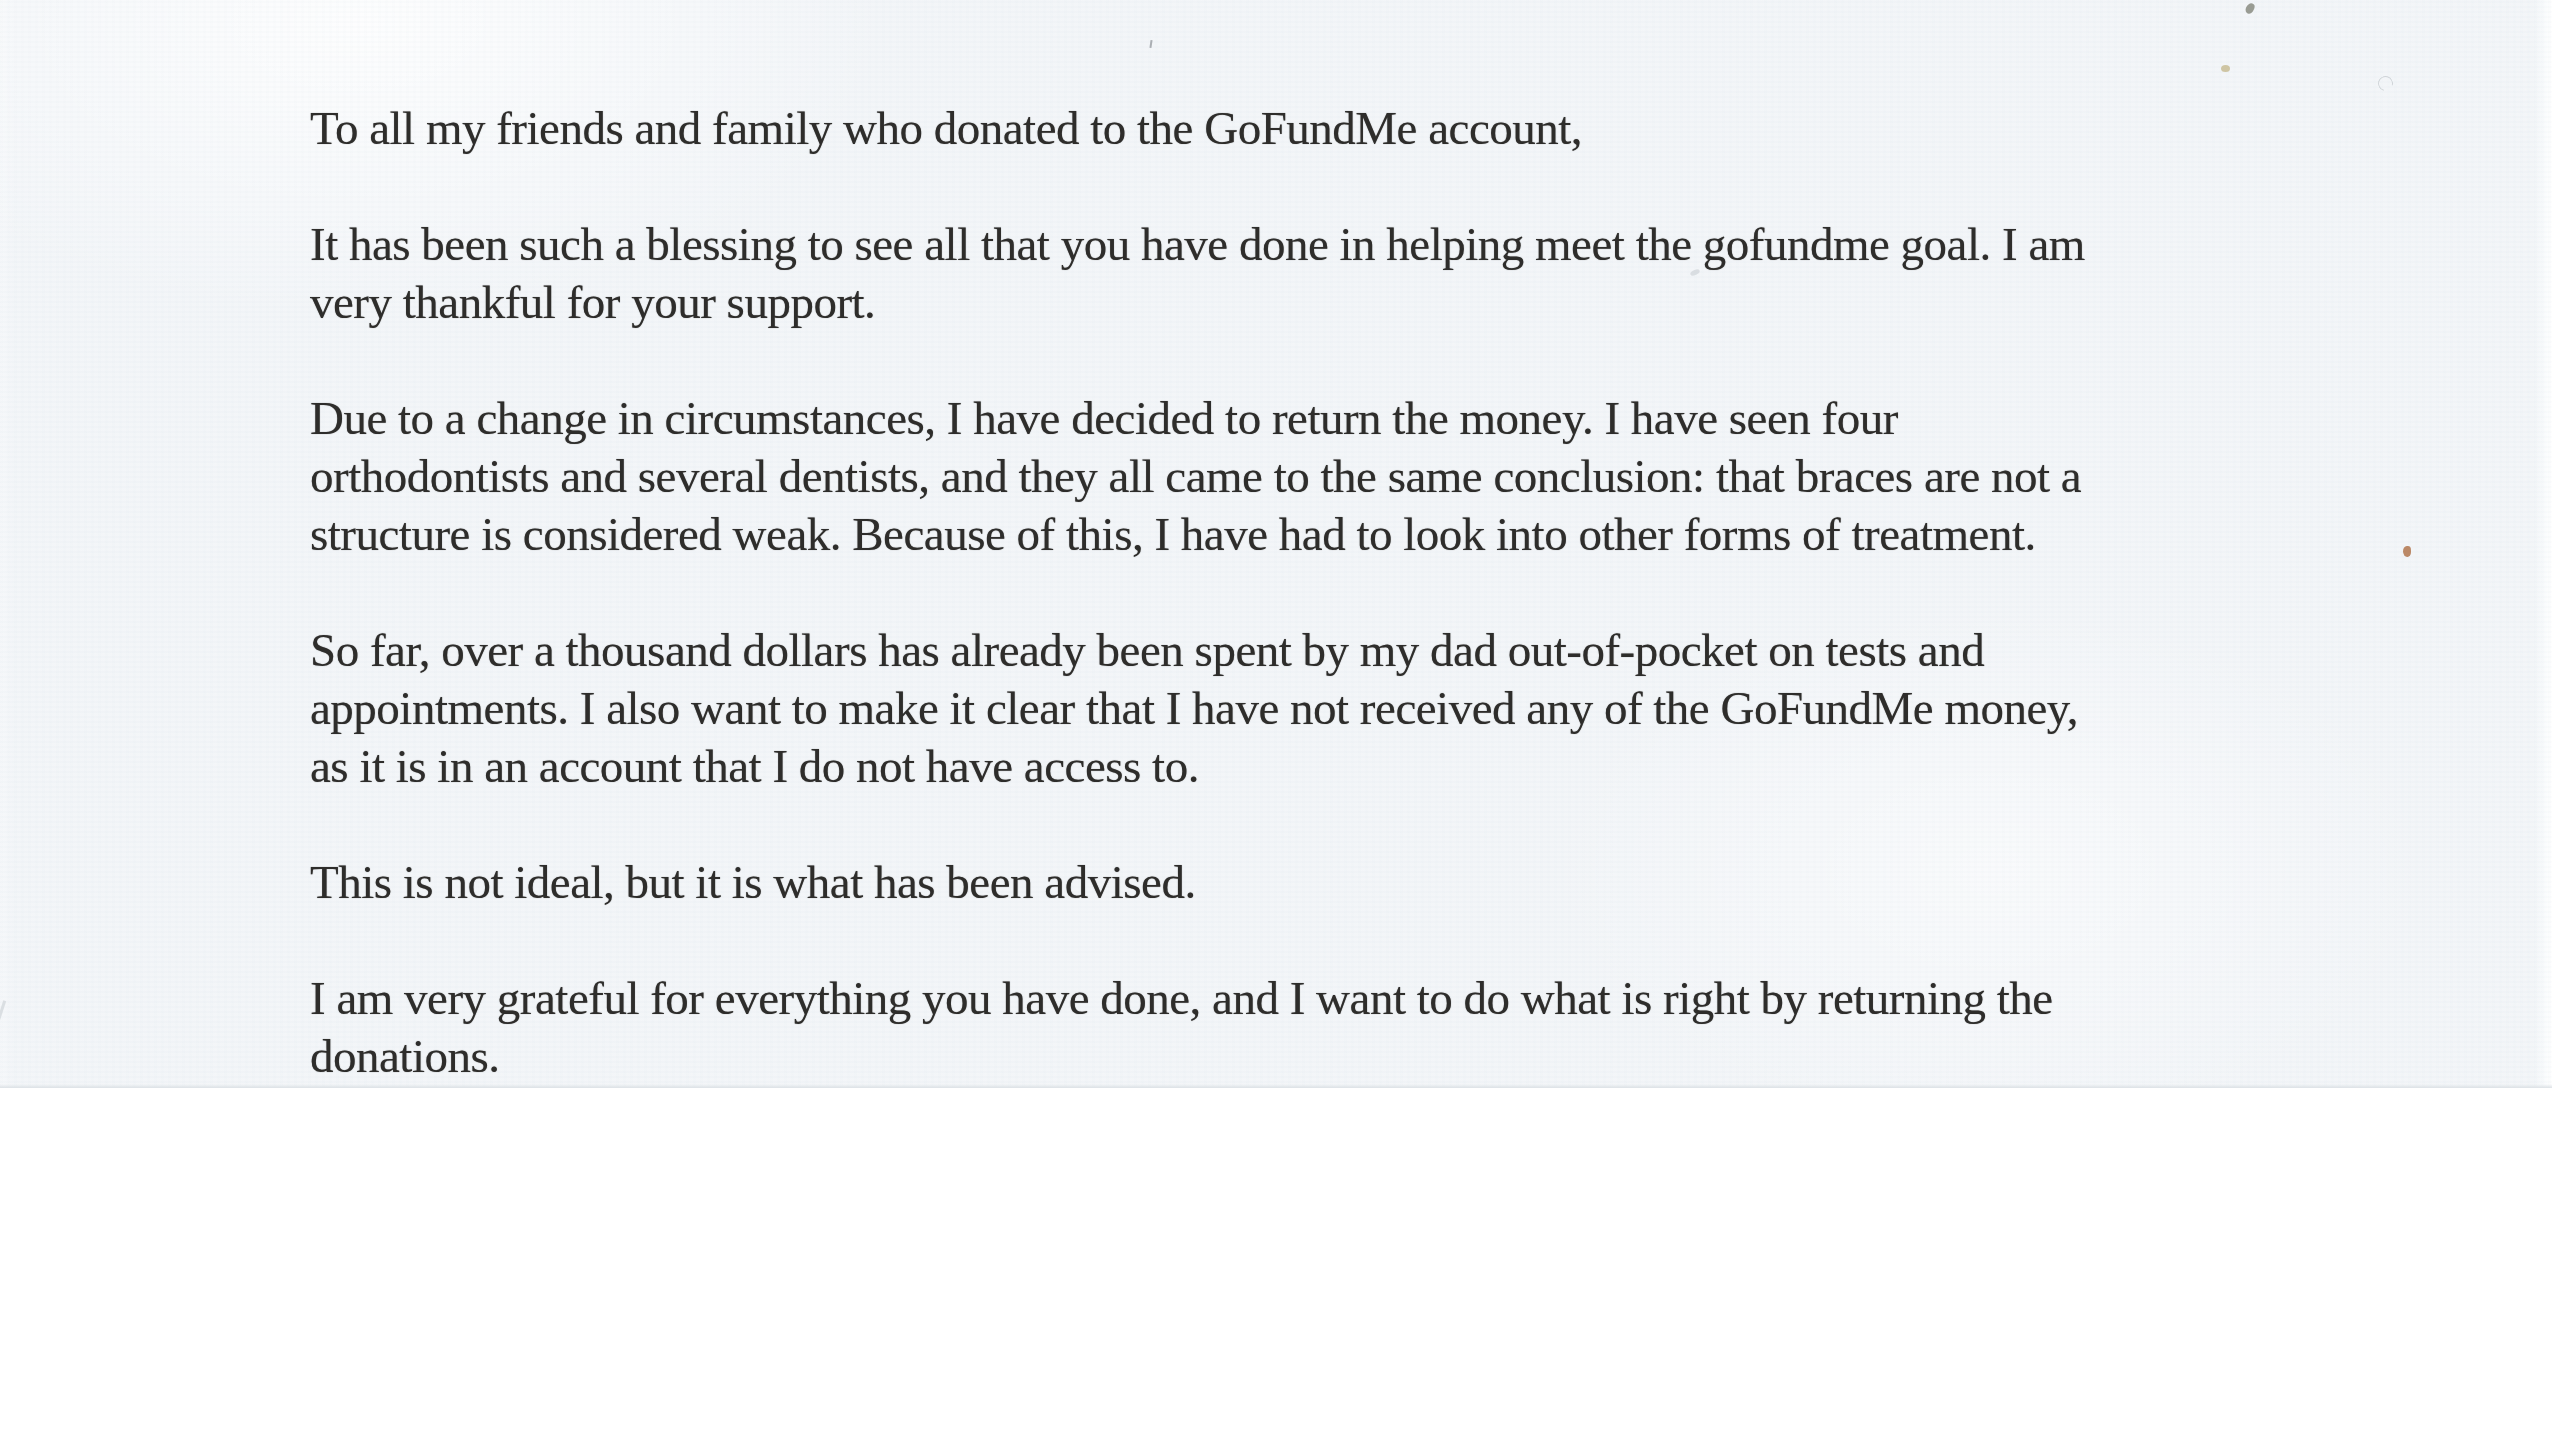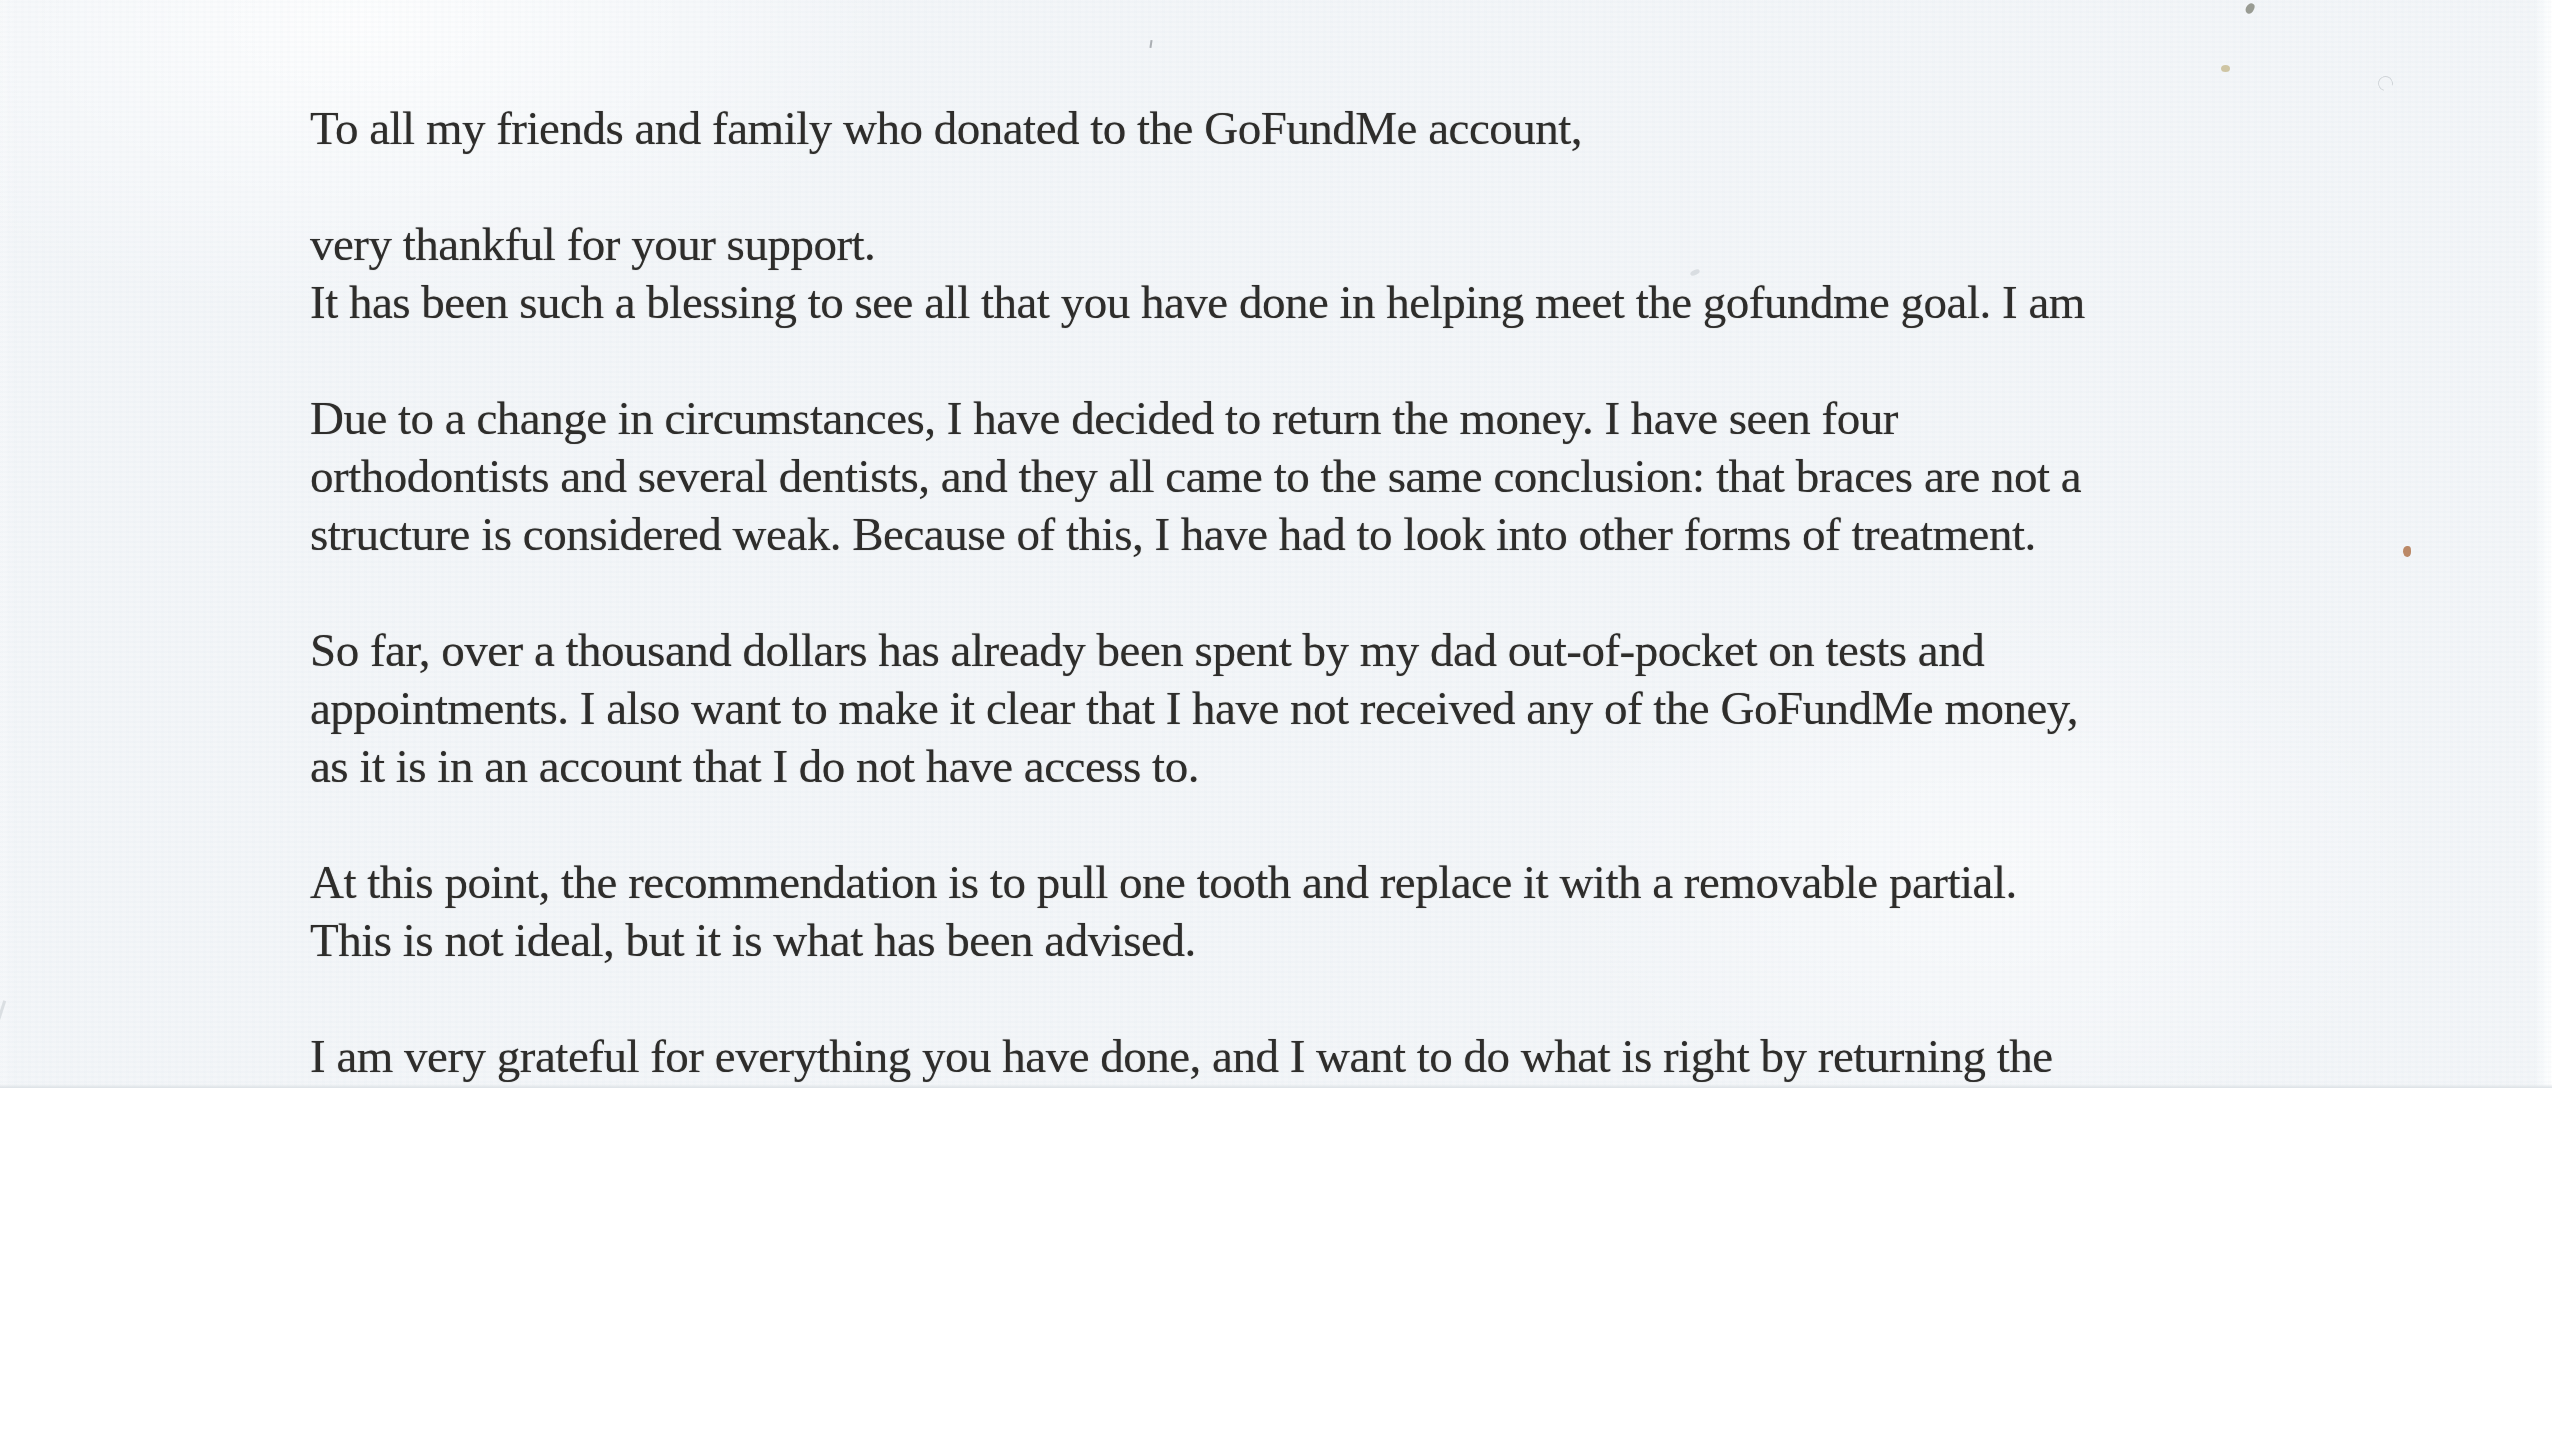--- a/index.html
+++ b/index.html
@@ -99,38 +99,37 @@
 <div class="page">
   <div class="grain"></div>
 
   <div class="letter">
 
     <p>
       <span class="line">To all my friends and family who donated to the GoFundMe account,</span>
     </p>
 
     <p>
+      <span class="line">It has been such a blessing to see all that you have done in helping meet the gofundme goal. I am</span>
       <span class="line">very thankful for your support.</span>
-      <span class="line">It has been such a blessing to see all that you have done in helping meet the gofundme goal. I am</span>
     </p>
 
     <p>
       <span class="line">Due to a change in circumstances, I have decided to return the money. I have seen four</span>
       <span class="line">orthodontists and several dentists, and they all came to the same conclusion: that braces are not a</span>
       <span class="line">structure is considered weak. Because of this, I have had to look into other forms of treatment.</span>
     </p>
 
     <p>
       <span class="line">So far, over a thousand dollars has already been spent by my dad out-of-pocket on tests and</span>
       <span class="line">appointments. I also want to make it clear that I have not received any of the GoFundMe money,</span>
       <span class="line">as it is in an account that I do not have access to.</span>
     </p>
 
     <p>
-      <span class="line">At this point, the recommendation is to pull one tooth and replace it with a removable partial.</span>
       <span class="line">This is not ideal, but it is what has been advised.</span>
     </p>
 
     <p>
       <span class="line">I am very grateful for everything you have done, and I want to do what is right by returning the</span>
       <span class="line">donations.</span>
     </p>
 
 
   </div>

